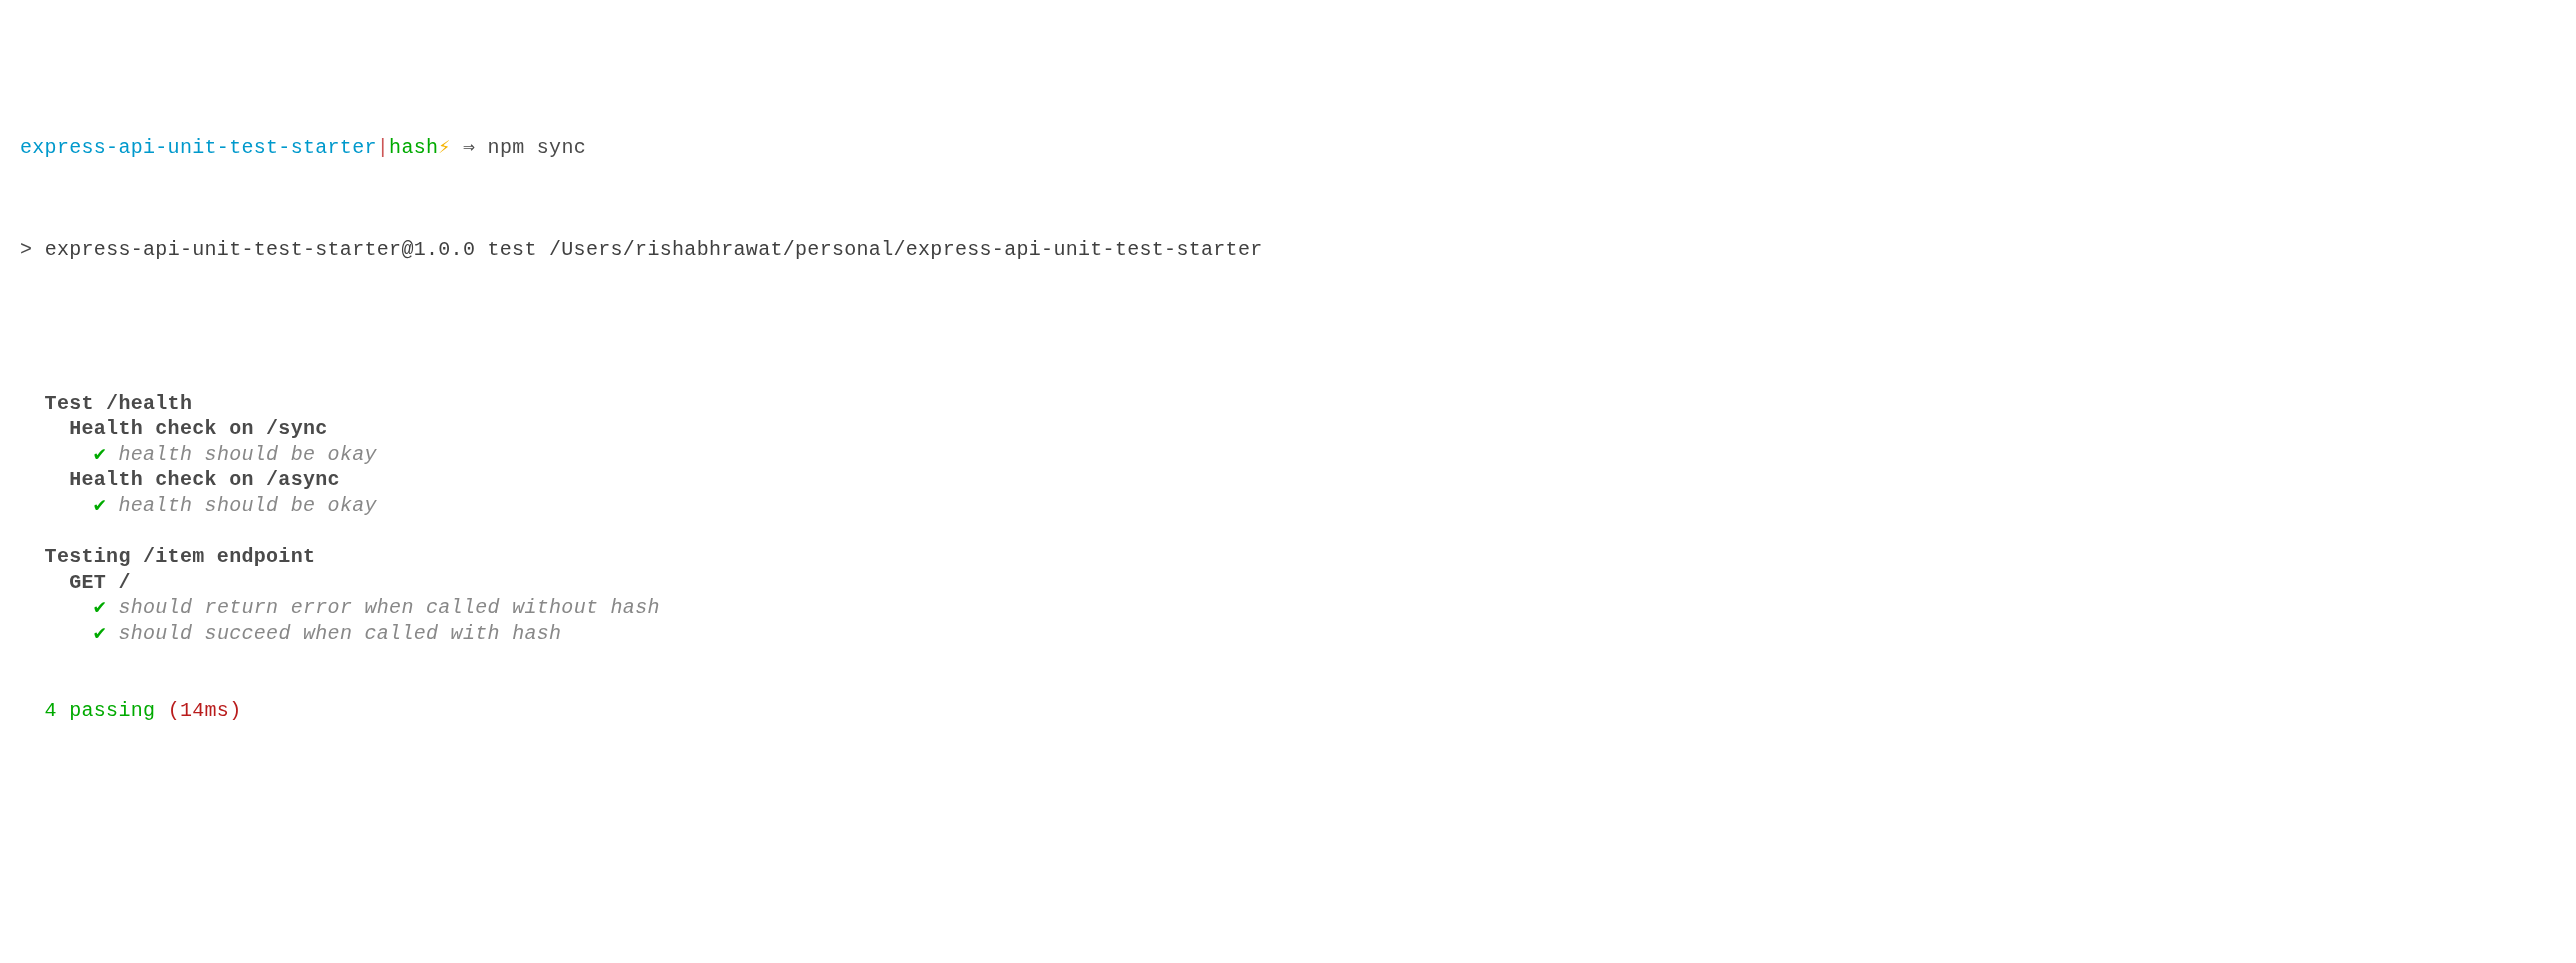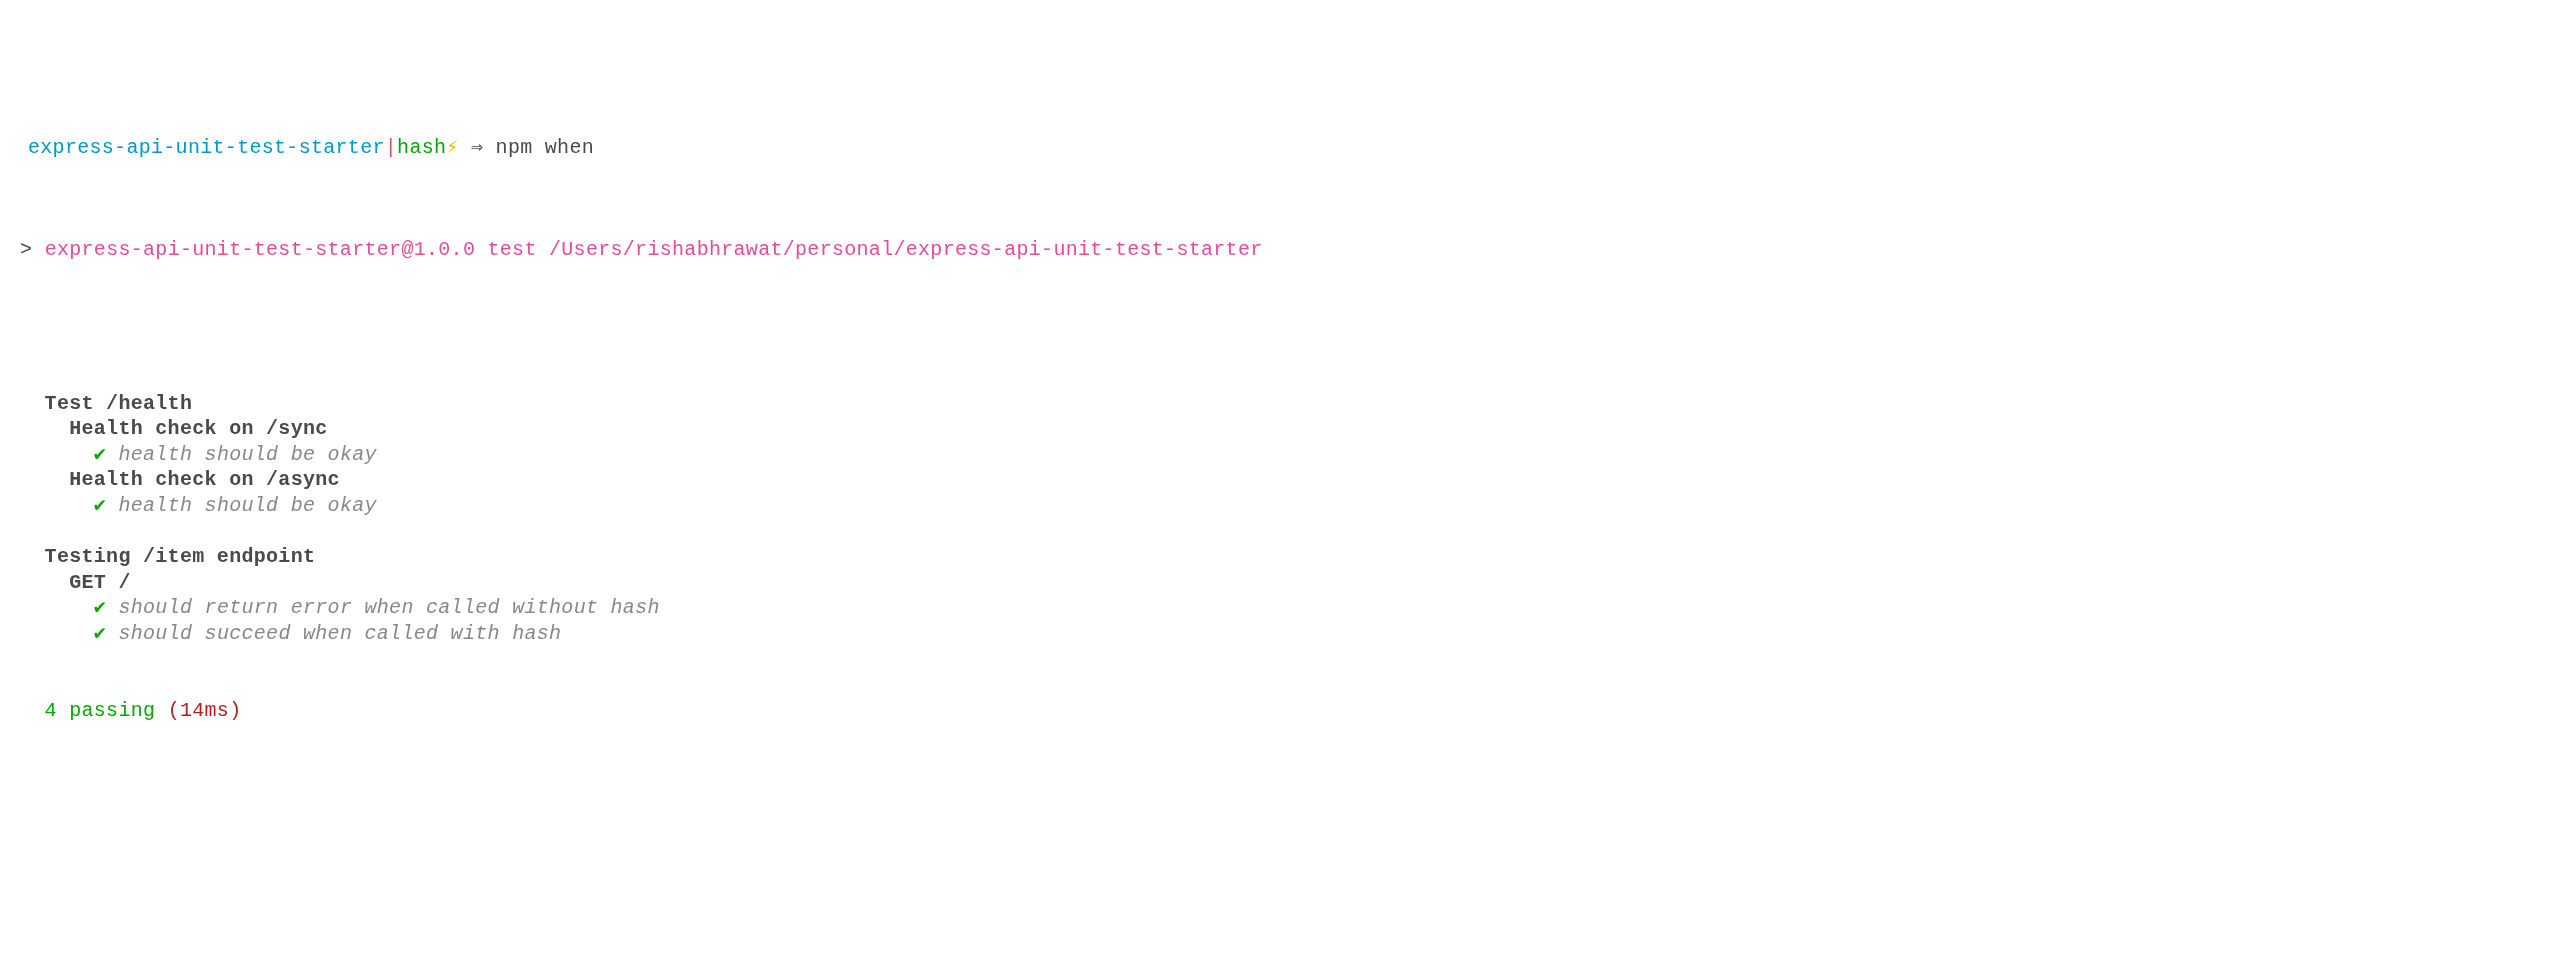--- a/index.html
+++ b/index.html
@@ -12,42 +12,41 @@
       font-size: 20px;
       line-height: 1.28;
       background: #ffffff;
       color: #4a4a4a;
       padding: 6.7px 20px;
       white-space: pre;
       letter-spacing: 0.3px;
     }
     .prompt-dir {
       color: #0099cc;
-      margin-left: 8px;
     }
     .prompt-sep {
       color: #cc5555;
     }
     .prompt-branch {
       color: #00aa00;
     }
     .prompt-bolt {
       color: #f5b400;
     }
     .prompt-arrow {
       color: #4a4a4a;
     }
     .cmd {
       color: #4a4a4a;
     }
     .gt {
       color: #4a4a4a;
     }
     .script-line {
-      color: #ec4899;
+      color: #404040;
       margin-top: 48px;
     }
     .suite-title {
       color: #4a4a4a;
       font-weight: bold;
     }
     .check {
       color: #00aa00;
     }
     .passed-text {
@@ -64,21 +63,21 @@
     .blank-line {
       height: 1.28em;
     }
   </style>
 </head>
 <body>
 
 
 
 <div>
-<div><span class="prompt-dir">express-api-unit-test-starter</span><span class="prompt-sep">|</span><span class="prompt-branch">hash</span><span class="prompt-bolt">⚡</span> <span class="prompt-arrow">⇒</span> <span class="cmd">npm when</span></div>
+<div><span class="prompt-dir">express-api-unit-test-starter</span><span class="prompt-sep">|</span><span class="prompt-branch">hash</span><span class="prompt-bolt">⚡</span> <span class="prompt-arrow">⇒</span> <span class="cmd">npm sync</span></div>
 <div class="blank-line"></div>
 <div><span class="gt">&gt;</span> <span class="script-line">express-api-unit-test-starter@1.0.0 test /Users/rishabhrawat/personal/express-api-unit-test-starter</span></div>
 <div class="blank-line"></div>
 <div class="blank-line"></div>
 <div id="mocha-results"><div><span class="suite-title">  Test /health</span></div><div><span class="suite-title">    Health check on /sync</span></div><div>      <span class="check">✔</span> <span class="passed-text">health should be okay</span></div><div><span class="suite-title">    Health check on /async</span></div><div>      <span class="check">✔</span> <span class="passed-text">health should be okay</span></div><div class="blank-line"></div><div><span class="suite-title">  Testing /item endpoint</span></div><div><span class="suite-title">    GET /</span></div><div>      <span class="check">✔</span> <span class="passed-text">should return error when called without hash</span></div><div>      <span class="check">✔</span> <span class="passed-text">should succeed when called with hash</span></div><div class="blank-line"></div><div class="blank-line"></div><div>  <span class="summary-pass">4 passing</span> <span class="summary-time">(14ms)</span></div></div>
 </div>
 
 
 
 

